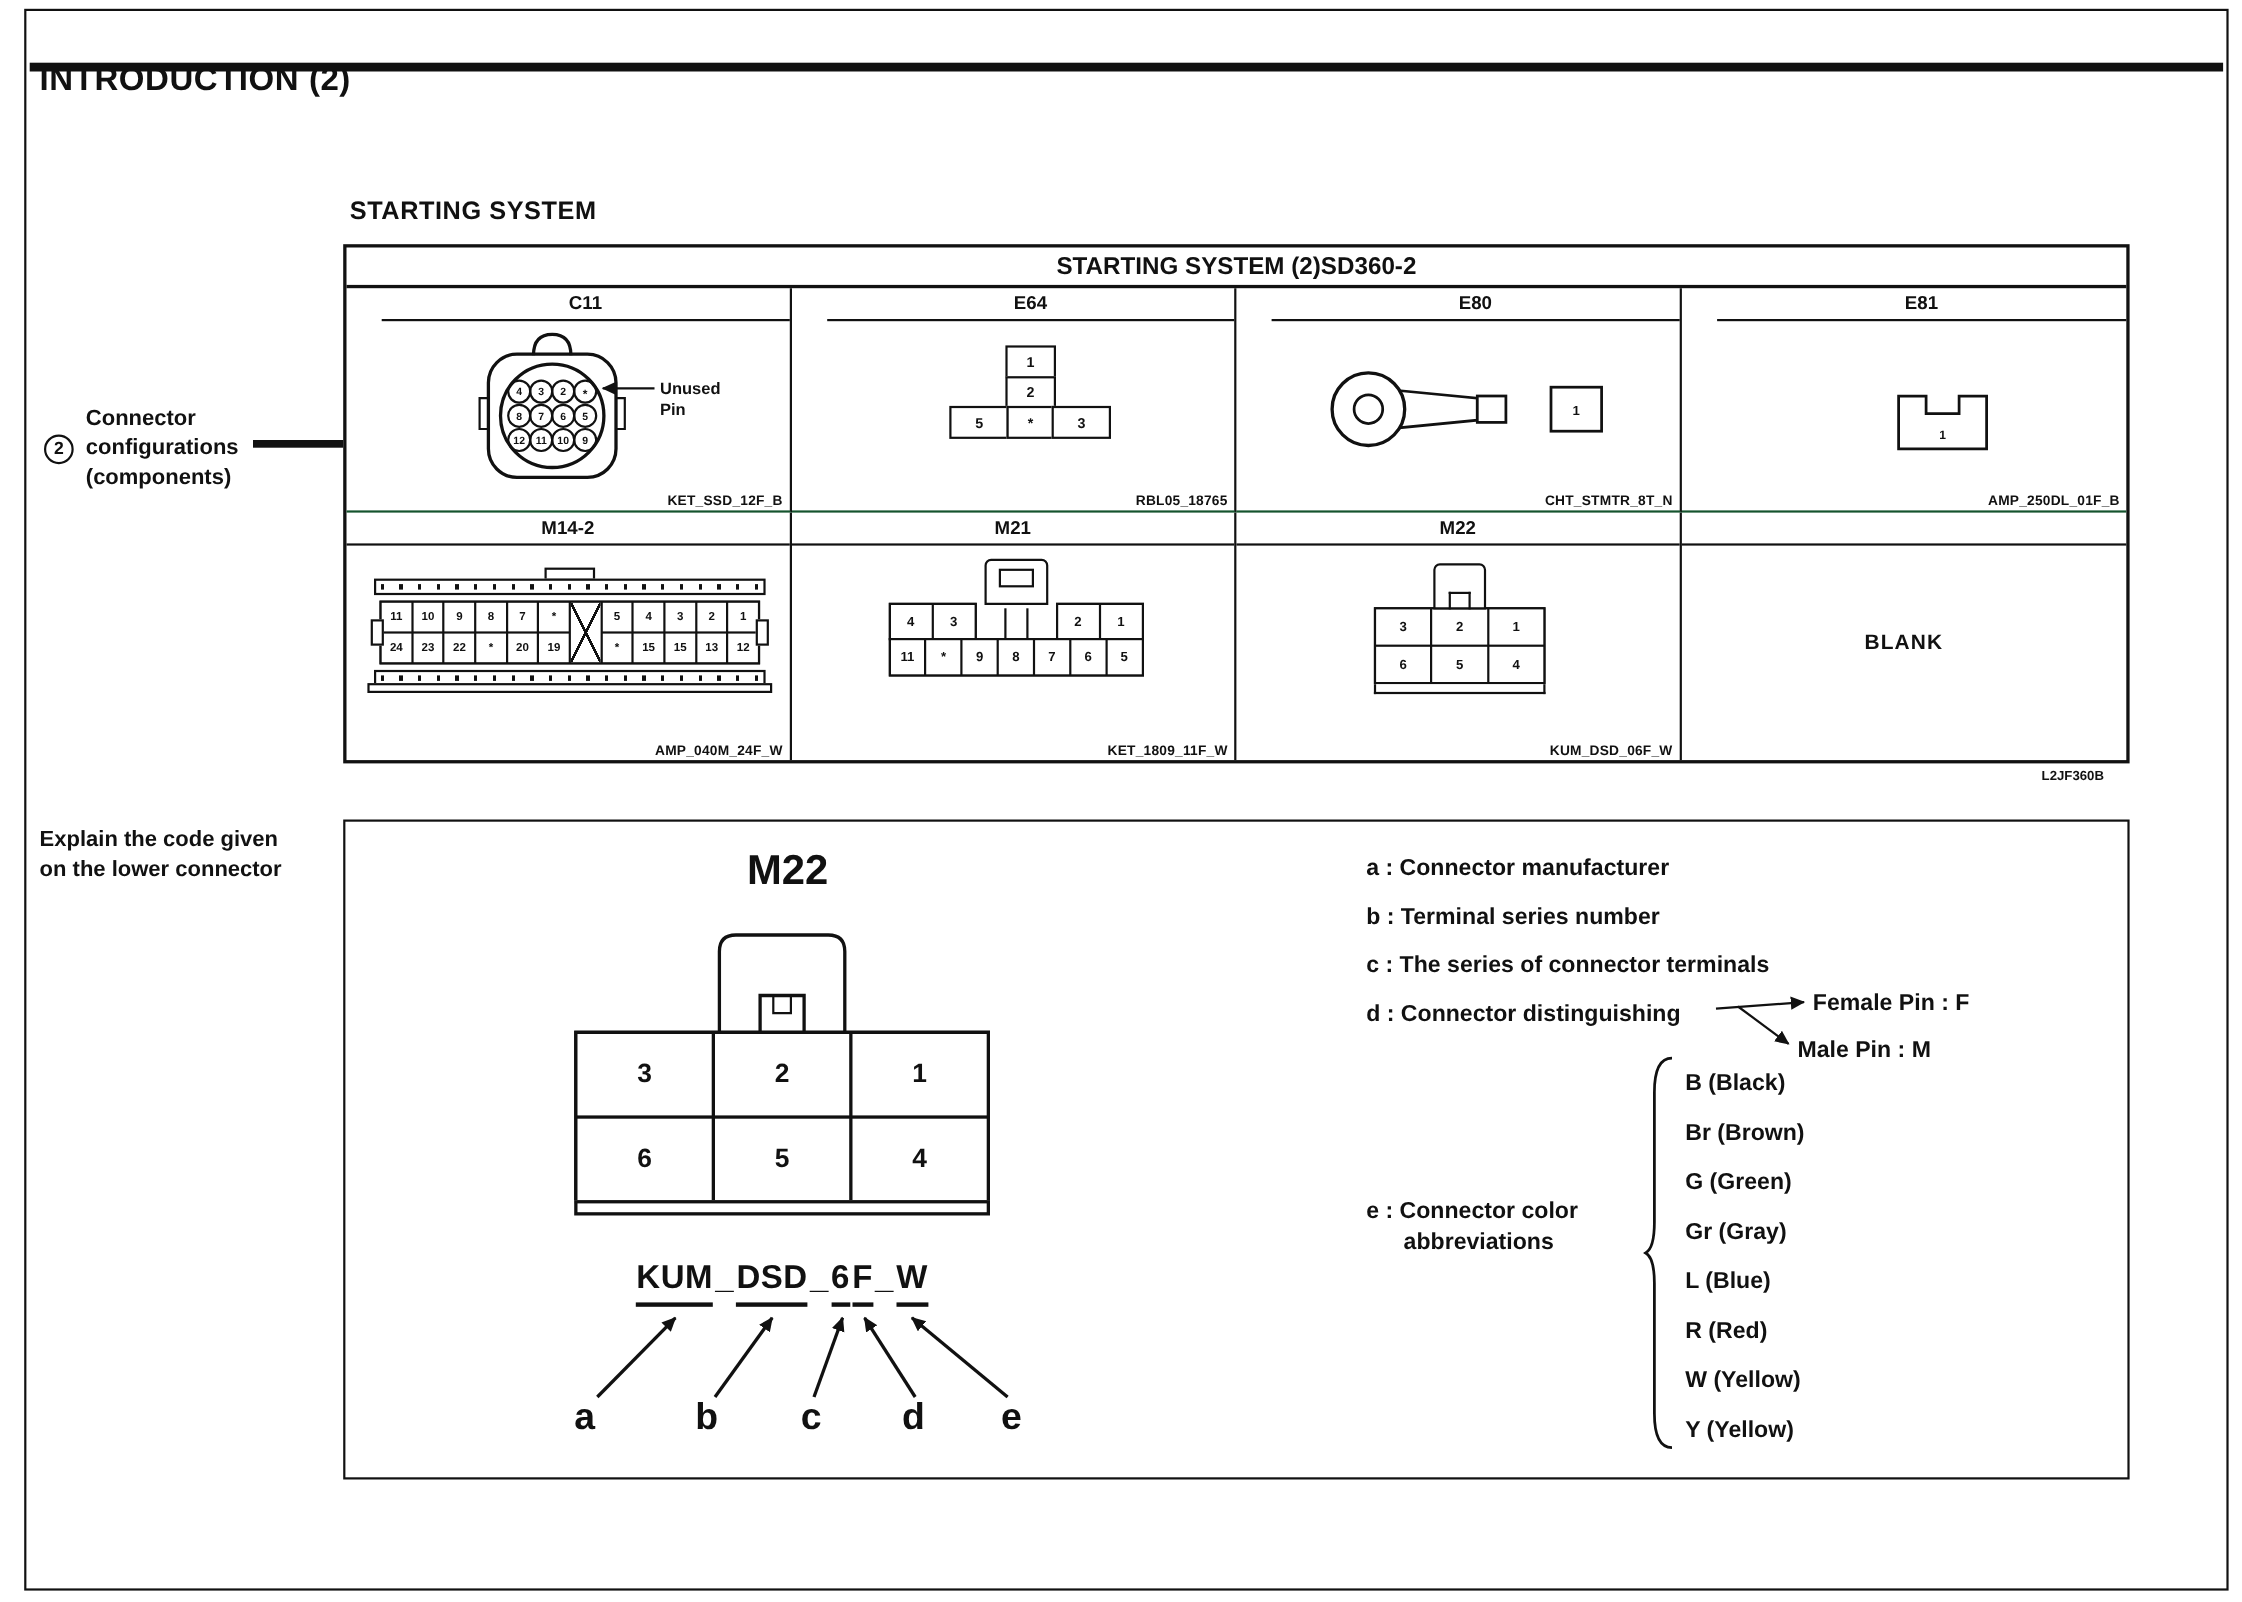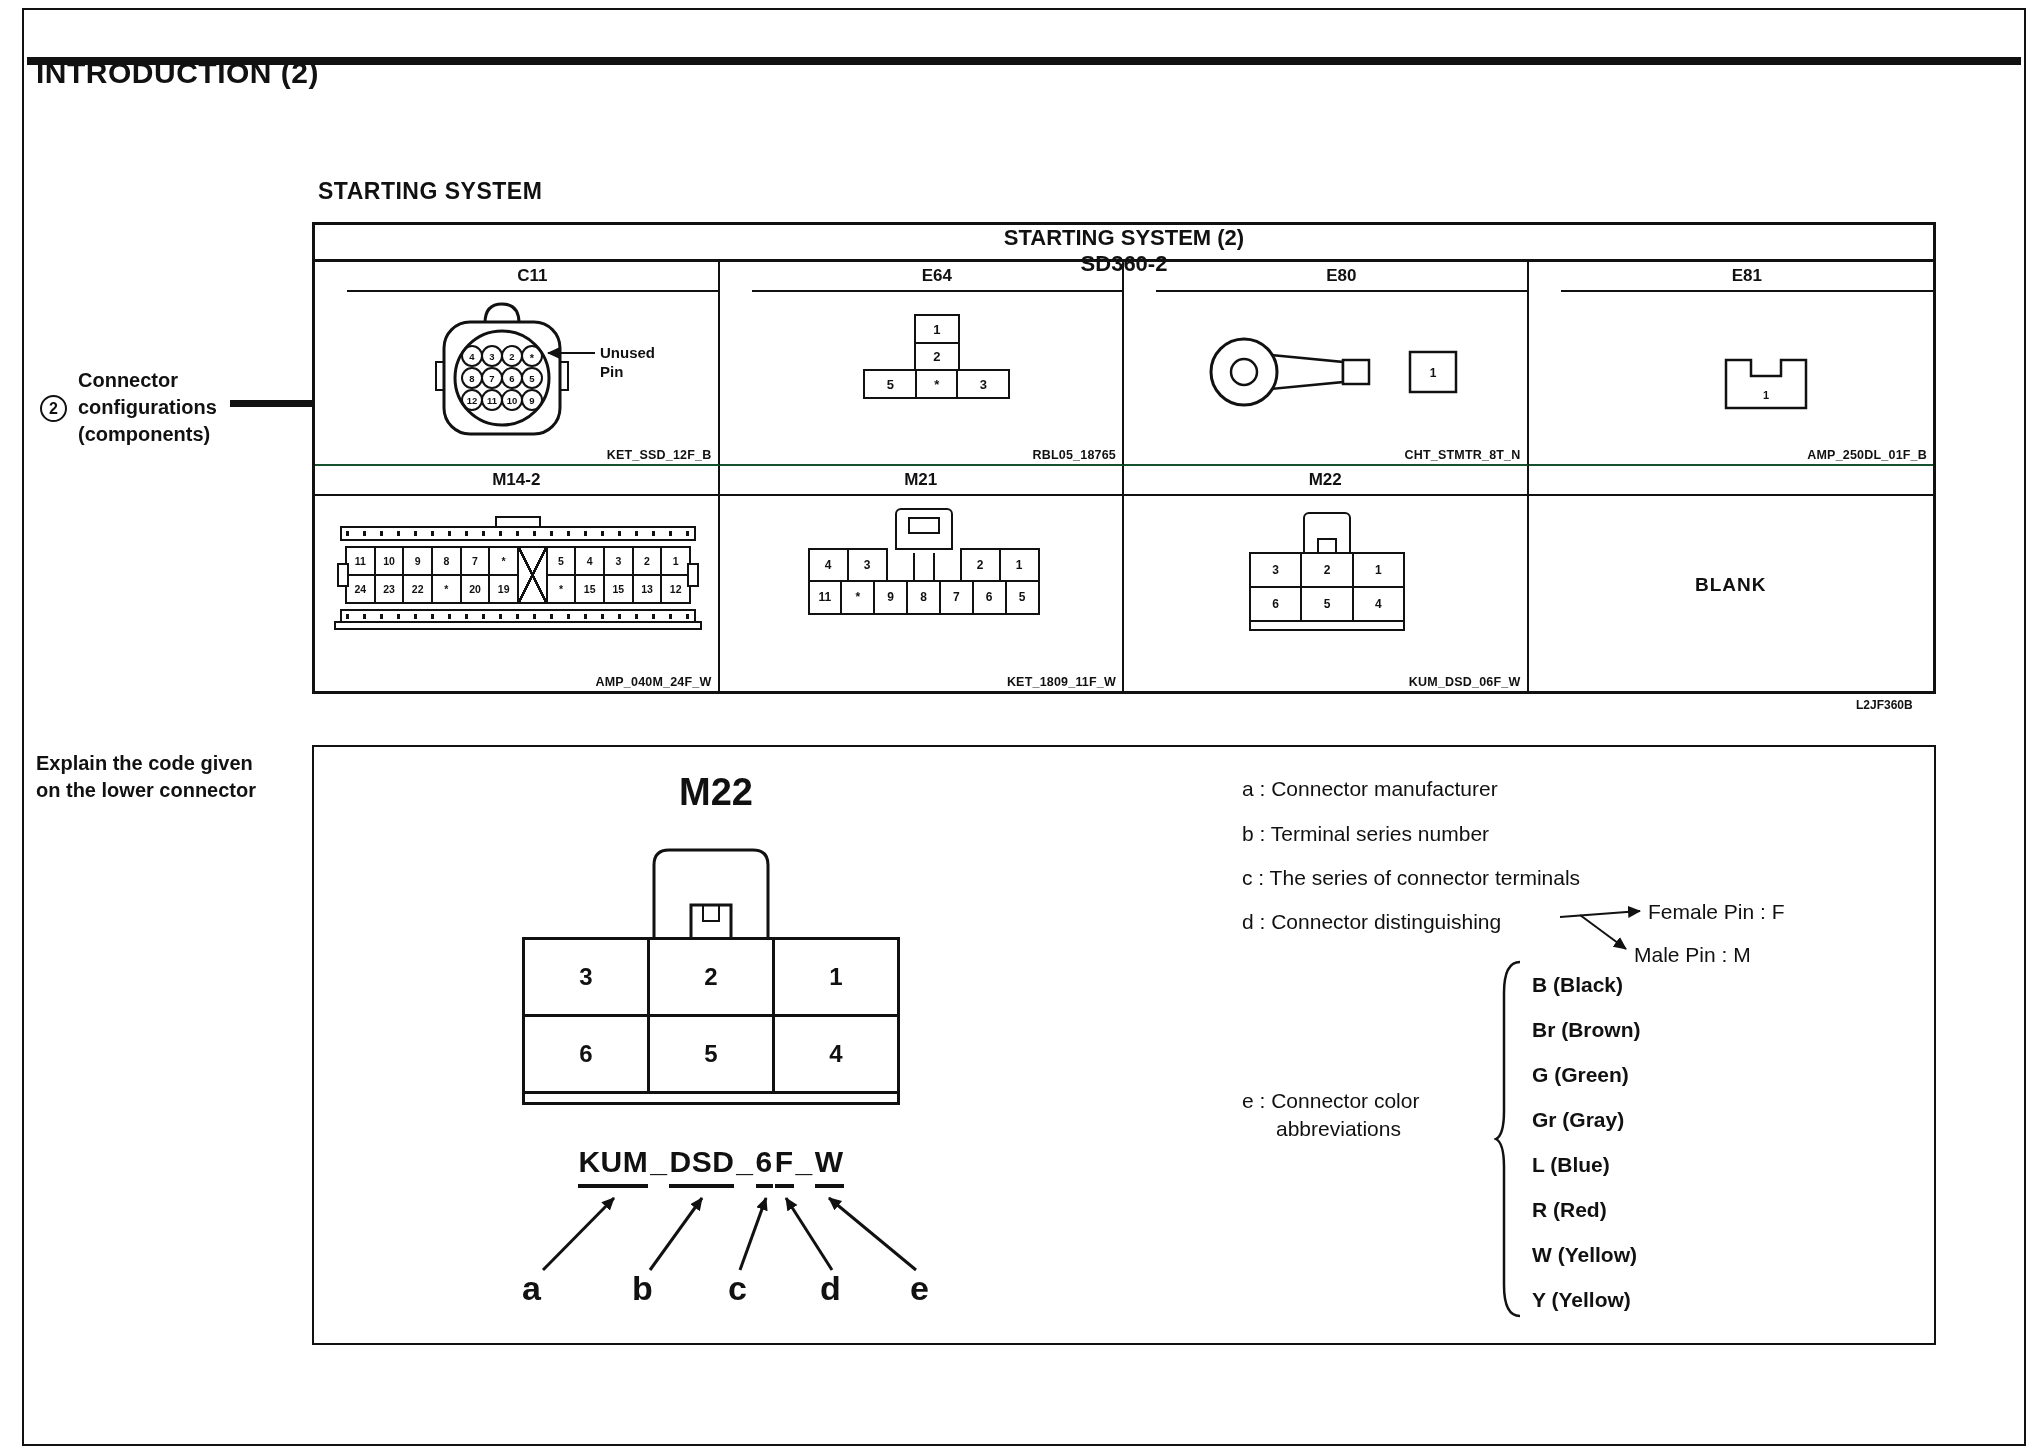--- a/index.html
+++ b/index.html
@@ -7,21 +7,21 @@
   body { font-family:"Liberation Sans", sans-serif; color:#111; }
   .canvas { position:relative; width:2038px; height:1456px; background:#fff; overflow:hidden; }
   .abs { position:absolute; }
   .frame { position:absolute; left:22px; top:8px; width:2004px; height:1438px; border:2px solid #111; }
   .page-title { position:absolute; left:36px; top:20px; font-size:30px; font-weight:bold; letter-spacing:.5px;margin-top:36px; }
   .title-bar { position:absolute; left:27px; top:57px; width:1994px; height:8px; background:#111; }
   .section-title { position:absolute; left:318px; top:178px; font-size:23px; font-weight:bold; letter-spacing:.5px; }
 
   
   .conn-table { position:absolute; left:312px; top:222px; width:1624px; height:472px; border:3px solid #111; background:#fff; display:flex; flex-direction:column; }
-  .tbl-head { height:37px; border-bottom:3px solid #111; display:flex; justify-content:flex-start; align-items:center; padding:0 12px; font-size:22px; font-weight:bold;flex-direction:column; }
+  .tbl-head { height:37px; border-bottom:3px solid #111; display:flex; justify-content:center; align-items:center; padding:0 12px; font-size:22px; font-weight:bold; }
   .tbl-grid { flex:1; display:grid; grid-template-columns:repeat(4,1fr); grid-template-rows:204px 1fr; }
   .cell { position:relative; display:flex; flex-direction:column; border-right:2px solid #111; }
   .cell:nth-child(4n) { border-right:none; }
   .cell:nth-child(-n+4) { border-bottom:2px solid #14532d;padding-left:32px; }
   .cell-title { height:30px; line-height:27px; text-align:center; font-weight:bold; font-size:17px; border-bottom:2px solid #111; }
   .cell-body { position:relative; flex:1; overflow:hidden; }
   .part-code { position:absolute; right:6px; bottom:2px; font-size:12.5px; font-weight:bold; letter-spacing:.2px; }
   .fig-code { position:absolute; left:1856px; top:698px; font-size:12px; font-weight:bold; }
 
   
@@ -48,21 +48,21 @@
   .svgl { font-family:"Liberation Sans",sans-serif; font-weight:bold; fill:#111; text-anchor:start; }
 
   
   .note { font-size:20px; font-weight:bold; line-height:27px; }
   .badge { position:absolute; left:40px; top:395px; width:27px; height:27px; border:2.5px solid #111; border-radius:50%; text-align:center; line-height:23px; font-size:16px; font-weight:bold; }
   .cfg-arrow-shaft { position:absolute; left:230px; top:400px; width:152px; height:7px; background:#111; }
   .cfg-arrow-head { position:absolute; left:380px; top:388px; width:0; height:0; border-left:30px solid #111; border-top:15px solid transparent; border-bottom:15px solid transparent; }
 
   
   .lower-box { position:absolute; left:312px; top:745px; width:1624px; height:600px; border:2px solid #111; background:#fff; }
-  .legend-line { position:absolute; font-size:21px; font-weight:normal; }
+  .legend-line { position:absolute; font-size:21px; font-weight:bold; }
   .color-item { height:44.9px; display:flex; align-items:center; font-size:21px; font-weight:bold; }
   .cpart { position:relative; padding:0 1px; }
   .cpart::after { content:""; position:absolute; left:1px; right:1px; bottom:-9px; height:4px; background:#111; }
   .csep { margin:0 1px; }
   .code-row { position:absolute; left:208px; top:398px; width:378px; display:flex; justify-content:center; font-size:30px; font-weight:bold; letter-spacing:.5px; }
   .ptr-letter { position:absolute; font-size:34px; font-weight:bold; }
 </style>
 </head>
 <body>
 

